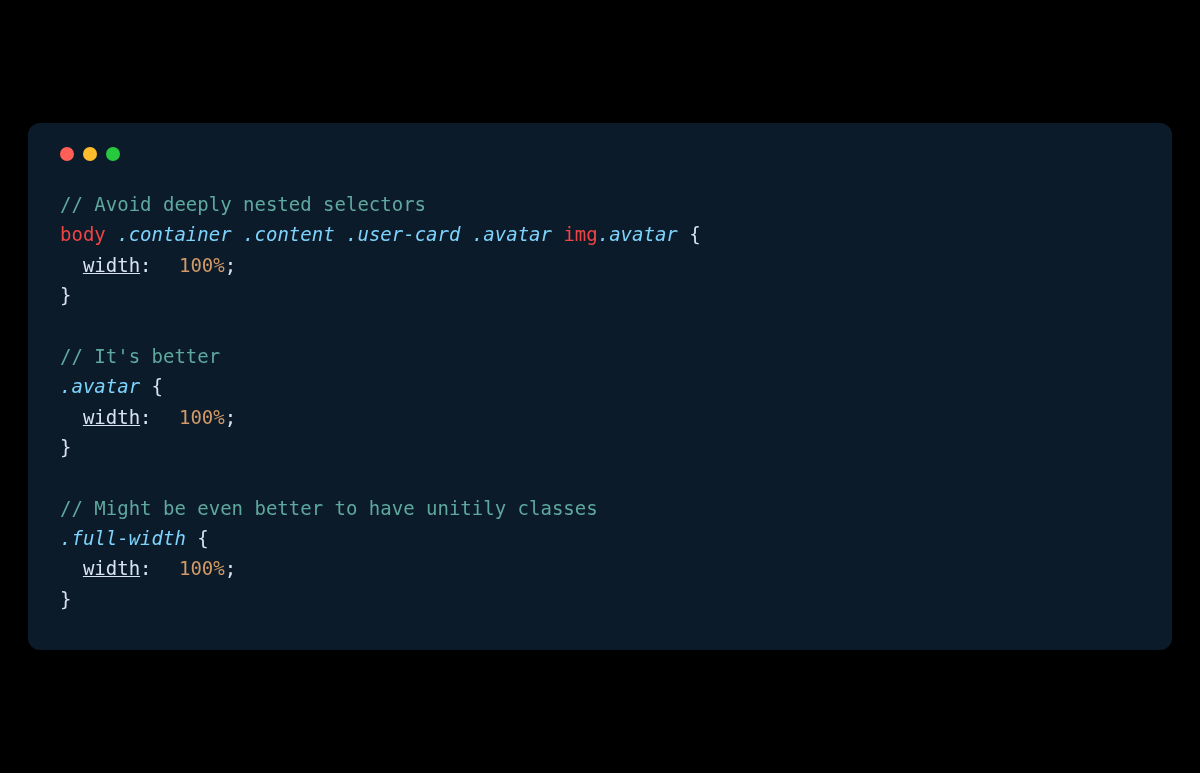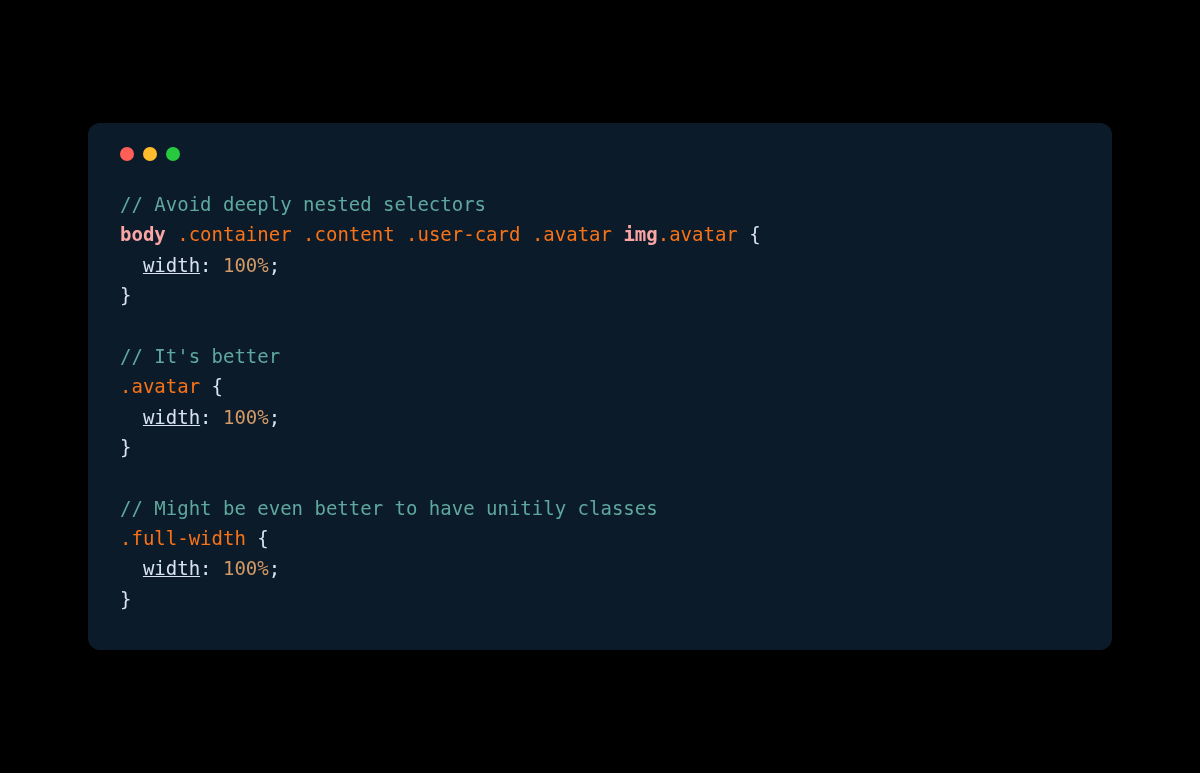--- a/index.html
+++ b/index.html
@@ -12,21 +12,21 @@
       width: 1200px;
       height: 773px;
       display: flex;
       align-items: center;
       justify-content: center;
       font-family: 'SF Mono', 'Monaco', 'Menlo', 'Consolas', monospace;
     }
     .window {
       background: #0c1b2a;
       border-radius: 12px;
-      width: 1024px;
+      width: 1144px;
       padding: 24px 32px 36px 32px;
       box-shadow: 0 20px 60px rgba(0,0,0,0.5);
     }
     .titlebar {
       display: flex;
       gap: 9px;
       margin-bottom: 28px;
     }
     .traffic-light {
       width: 14px;
@@ -36,24 +36,24 @@
     .red { background: #ff5f56; }
     .yellow { background: #ffbd2e; }
     .green { background: #27c93f; }
     .code {
       font-size: 19px;
       line-height: 1.6;
       white-space: pre;
       color: #d9e3ef;
     }
     .comment { color: #5ea89e; }
-    .tag { color: #fca5a5; font-weight: bold; }
-    .class { color: #f97316; }
+    .tag { color: #ef4444; }
+    .class { color: #7dd3fc; font-style: italic; }
     .property { color: #d9e3ef; text-decoration: underline; }
-    .value { color: #d19a66; }
+    .value { color: #d19a66; margin-left: 16px; }
     .punct { color: #d9e3ef; }
     .brace { color: #d9e3ef; }
   </style>
 </head>
 <body>
 
 <div class="window">
   <div class="titlebar">
     <div class="traffic-light red"></div>
     <div class="traffic-light yellow"></div>

